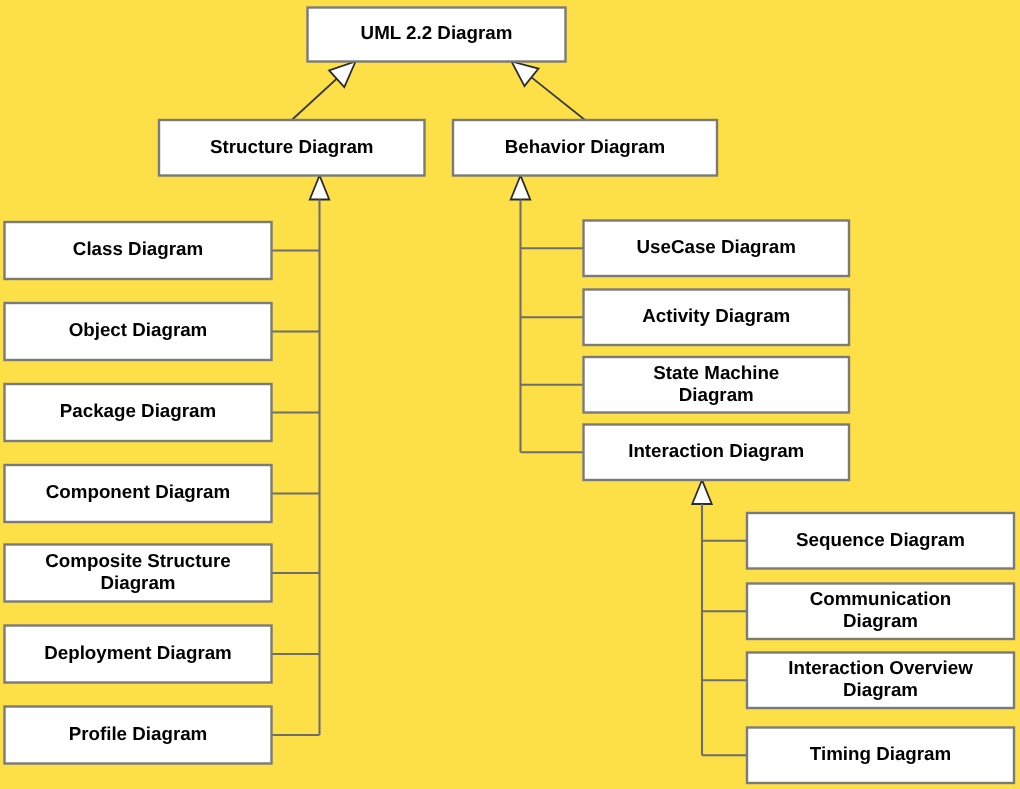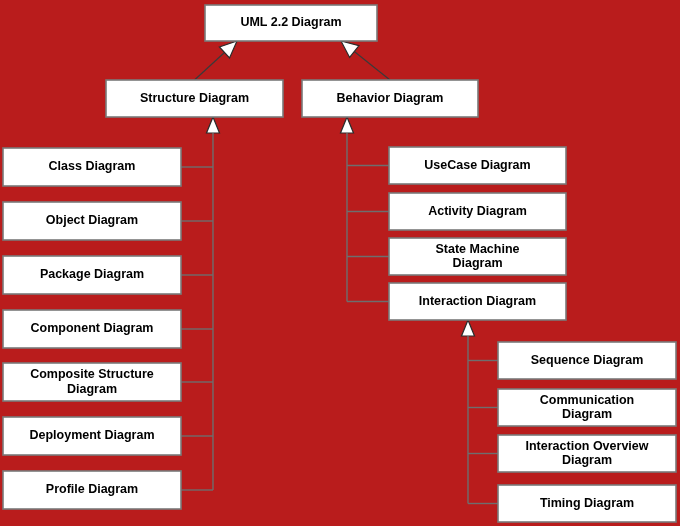--- a/index.html
+++ b/index.html
@@ -4,21 +4,21 @@
 <style>
   html, body {
     margin: 0;
     padding: 0;
     background: #ffffff;
   }
   #diagram-root {
     position: relative;
     width: 680px;
     height: 526px;
-    background: #b91c1c;
+    background: #fde047;
     font-family: "Liberation Sans", sans-serif;
     overflow: hidden;
   }
   svg.canvas {
     position: absolute;
     left: 0;
     top: 0;
     width: 680px;
     height: 526px;
   }

